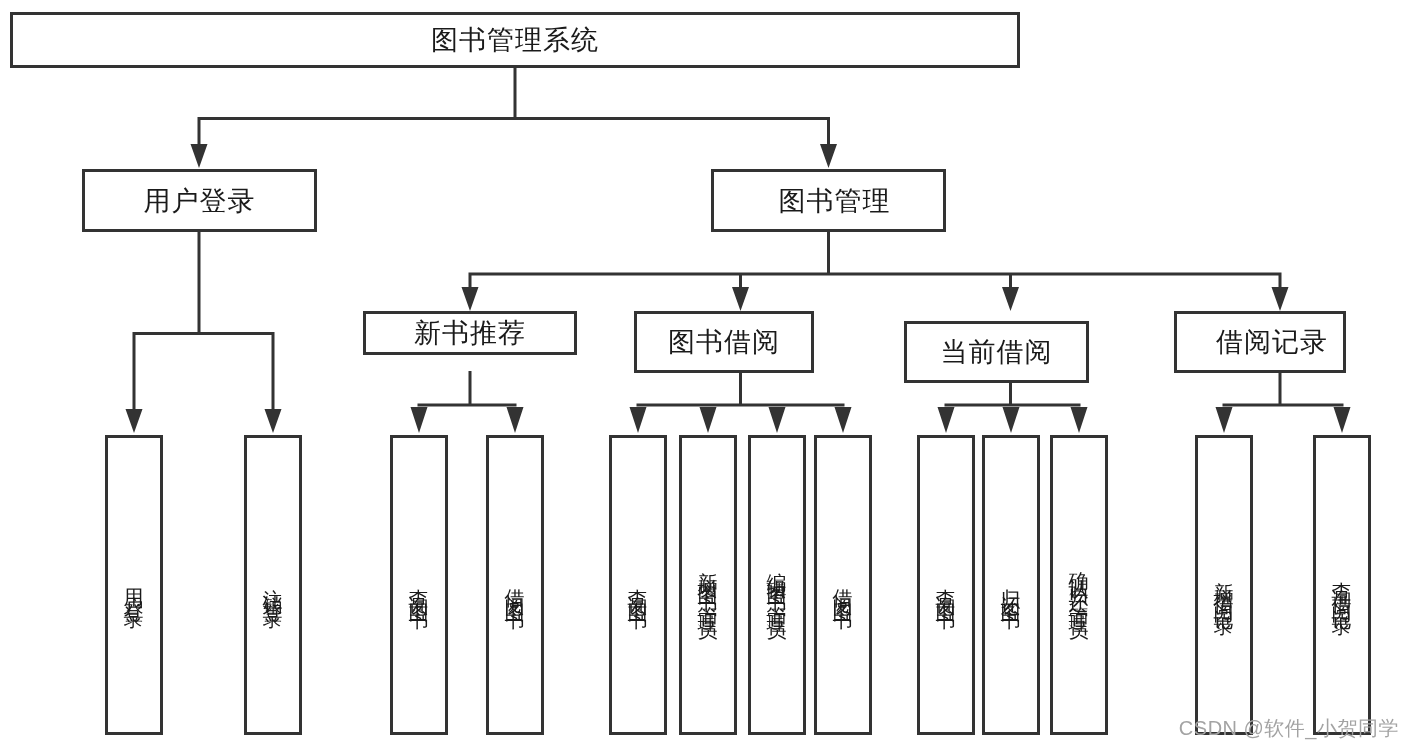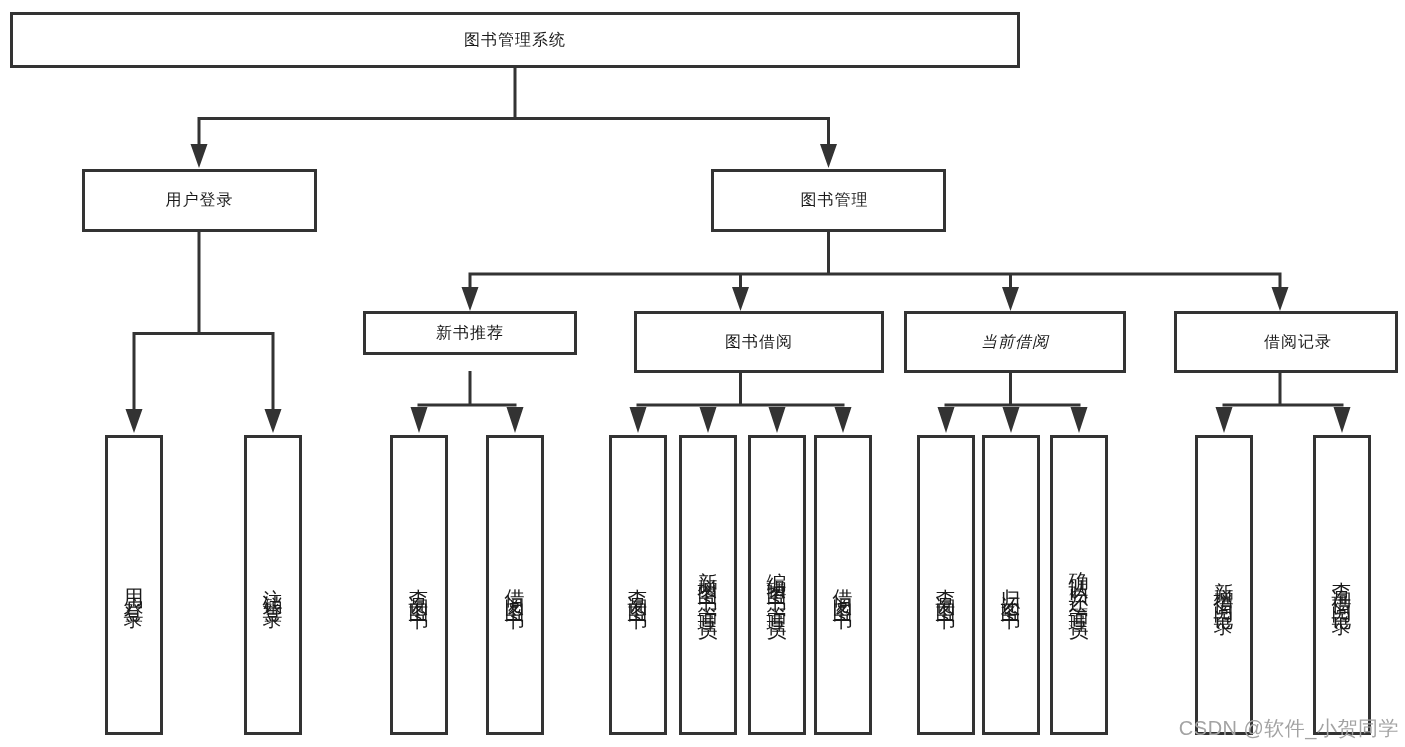--- a/index.html
+++ b/index.html
@@ -12,21 +12,21 @@
   .canvas {
     position:absolute; left:0; top:0; width:1405px; height:747px;
     background:var(--background,#ffffff);
   }
   svg.connectors { position:absolute; left:0; top:0; }
   svg.connectors path.lines { stroke:var(--line,#333333); stroke-width:3; fill:none; }
   svg.connectors path.arrows { fill:var(--line,#333333); stroke:none; }
   .node {
     position:absolute; border:3px solid var(--line,#333333); background:#fff;
     display:flex; align-items:center; justify-content:center;
-    color:var(--text,#1a1a1a); font-size:16px; letter-spacing:1px;
+    color:var(--text,#1a1a1a); font-size:27px; letter-spacing:1px;
     text-align:center;
   }
   .node.v {
     writing-mode:vertical-rl; text-orientation:mixed;
     font-size:20px; letter-spacing:7px; line-height:1;
     padding-top:4px;
   }
   .watermark {
     position:absolute; right:6px; top:715px;
     font-size:20px; letter-spacing:0.5px;
@@ -83,23 +83,23 @@
       M1215.5 407 h17 L1224 433 z
       M1333.5 407 h17 L1342 433 z"></path>
   </svg>
 
   <div class="node" style="left:10px; top:12px; width:1010px; height:56px;">图书管理系统</div>
 
   <div class="node" style="left:82px; top:169px; width:235px; height:63px;">用户登录</div>
   <div class="node" style="left:711px; top:169px; width:235px; height:63px;padding-left:12px;">图书管理</div>
 
   <div class="node" style="left:363px; top:311px; width:214px; height:44px;">新书推荐</div>
-  <div class="node" style="left:634px; top:311px; width:250px; height:62px;">图书借阅</div>
-  <div class="node" style="left:904px; top:311px; width:222px; height:62px;font-style:italic;">当前借阅</div>
-  <div class="node" style="left:1174px; top:311px; width:224px; height:62px;padding-left:24px;">借阅记录</div>
+  <div class="node" style="left:634px; top:311px; width:180px; height:62px;">图书借阅</div>
+  <div class="node" style="left:904px; top:321px; width:185px; height:62px;">当前借阅</div>
+  <div class="node" style="left:1174px; top:311px; width:172px; height:62px;padding-left:24px;">借阅记录</div>
 
   <div class="node v" style="left:105px; top:435px; width:58px; height:300px;">用户登录</div>
   <div class="node v" style="left:244px; top:435px; width:58px; height:300px;">注销登录</div>
 
   <div class="node v" style="left:390px; top:435px; width:58px; height:300px;">查询图书</div>
   <div class="node v" style="left:486px; top:435px; width:58px; height:300px;">借阅图书</div>
 
   <div class="node v" style="left:609px; top:435px; width:58px; height:300px;">查询图书</div>
   <div class="node v" style="left:679px; top:435px; width:58px; height:300px;">新增图书（管理员）</div>
   <div class="node v" style="left:748px; top:435px; width:58px; height:300px;">编辑图书（管理员）</div>

